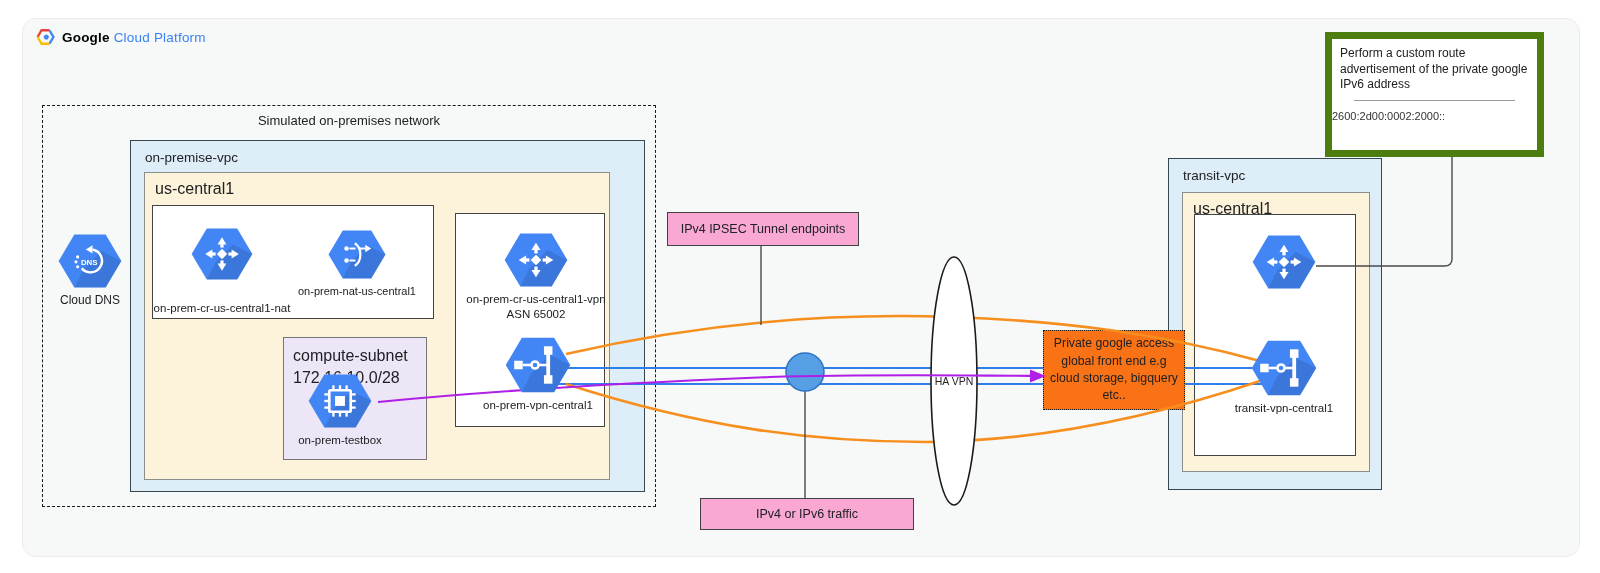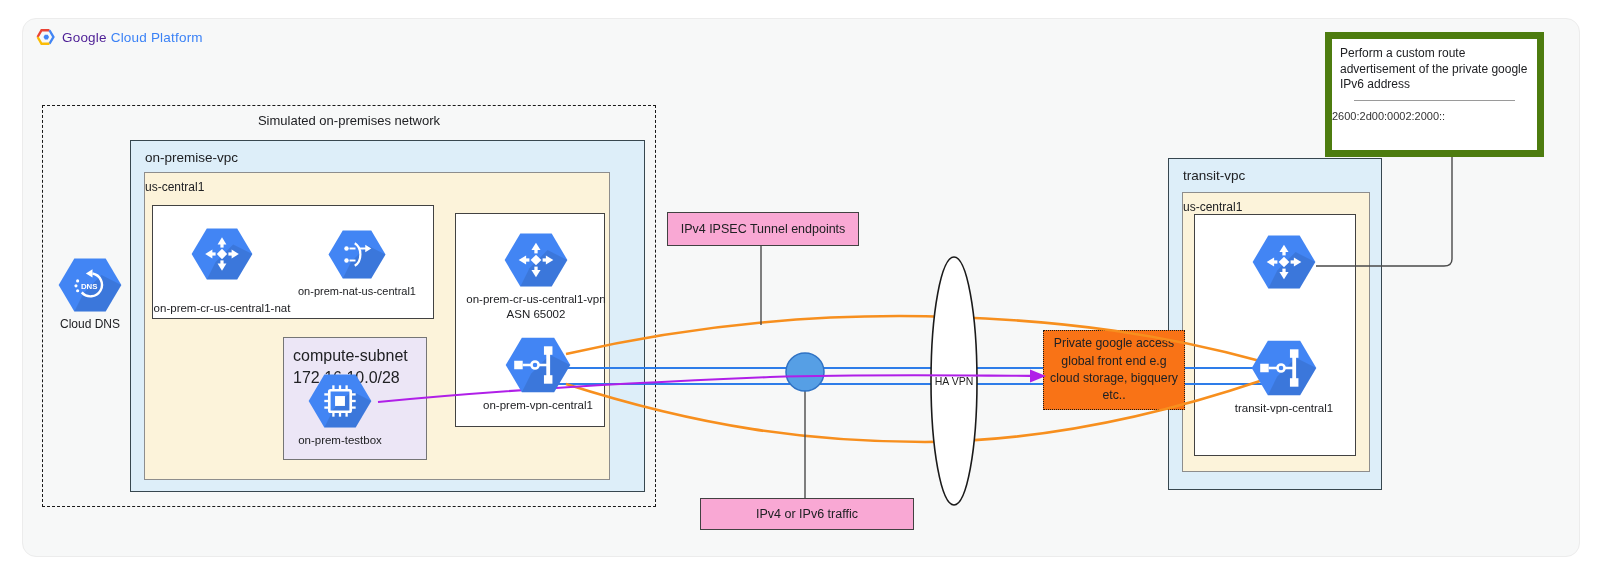--- a/index.html
+++ b/index.html
@@ -1,34 +1,34 @@
 <!DOCTYPE html>
 <html><head>
 <meta charset="utf-8">
 <style>
   html,body{margin:0;padding:0;background:#ffffff;width:1600px;height:573px;overflow:hidden;
     font-family:"Liberation Sans", sans-serif; color:#202124;}
   .abs{position:absolute;}
   #panel{left:22px;top:18px;width:1556px;height:537px;background:#f7f8f8;border:1px solid #ececec;border-radius:14px;z-index:0;}
   #logo{left:36px;top:28px;z-index:2;display:flex;align-items:center;gap:7px;}
   #logo .ltext{font-size:13.5px;letter-spacing:.2px;}
-  #logo .g1{color:#4c1d95;font-weight:400;}
+  #logo .g1{color:#000000;font-weight:700;}
   #logo .g2{color:#3b82f6;font-weight:400;}
 
   
   #dashed{left:42px;top:105px;width:612px;height:400px;border:1.6px dashed #1a1a1a;z-index:1;}
   #dashed .cap{position:absolute;left:0;right:0;top:7px;text-align:center;font-size:13px;}
   .vpc{background:#ddeef9;border:1.2px solid #37474f;z-index:1;}
   #vpcL{left:130px;top:140px;width:513px;height:350px;}
   #vpcR{left:1168px;top:158px;width:212px;height:330px;}
   .vpc .cap{position:absolute;left:14px;top:9px;font-size:13.5px;}
   .region{background:#fcf3da;border:1px solid #8d8d8d;z-index:2;}
   #regL{left:144px;top:172px;width:464px;height:306px;}
   #regR{left:1182px;top:192px;width:186px;height:278px;}
-  .region .cap{position:absolute;left:0;top:7px;font-size:12px;}
+  .region .cap{position:absolute;left:10px;top:7px;font-size:16px;}
   .wbox{background:#ffffff;border:1px solid #424242;z-index:3;}
   #natbox{left:152px;top:205px;width:280px;height:112px;}
   #vpnboxL{left:455px;top:213px;width:148px;height:212px;}
   #wboxR{left:1194px;top:214px;width:160px;height:240px;}
   #subnet{left:283px;top:337px;width:142px;height:121px;background:#ece6f6;border:1px solid #757575;z-index:3;}
   #subnet .t{position:absolute;left:9px;top:7px;font-size:16px;line-height:1.35;white-space:pre-line;}
 
   
   .labelbox{background:#f9a8d4;border:1px solid #424242;z-index:8;display:flex;align-items:center;justify-content:center;font-size:12.5px;text-align:center;}
   #ipsec{left:667px;top:212px;width:190px;height:32px;}
@@ -182,21 +182,21 @@
 </svg>
 
 <div id="ipsec" class="abs labelbox">IPv4 IPSEC Tunnel endpoints</div>
 <div id="traffic" class="abs labelbox">IPv4 or IPv6 traffic</div>
 <div id="annot" class="abs">
   <div class="a1">Perform a custom route advertisement of the private google IPv6 address</div>
   <div class="sep"></div>
   <div class="a2">2600:2d00:0002:2000::</div>
 </div>
 
-<div class="node" style="left:15px;top:256px;width:150px;">
+<div class="node" style="left:15px;top:232px;width:150px;">
   <svg class="hex" width="66" height="58">
       <use href="#sym-dns"></use>
     </svg>
   <div class="lbl" style="font-size:12px;">Cloud DNS</div>
 </div>
 
 <div class="node" style="left:137px;top:226px;width:170px;gap:16px;">
   <svg class="hex" width="64" height="56">
       <use href="#sym-router"></use>
     </svg>

